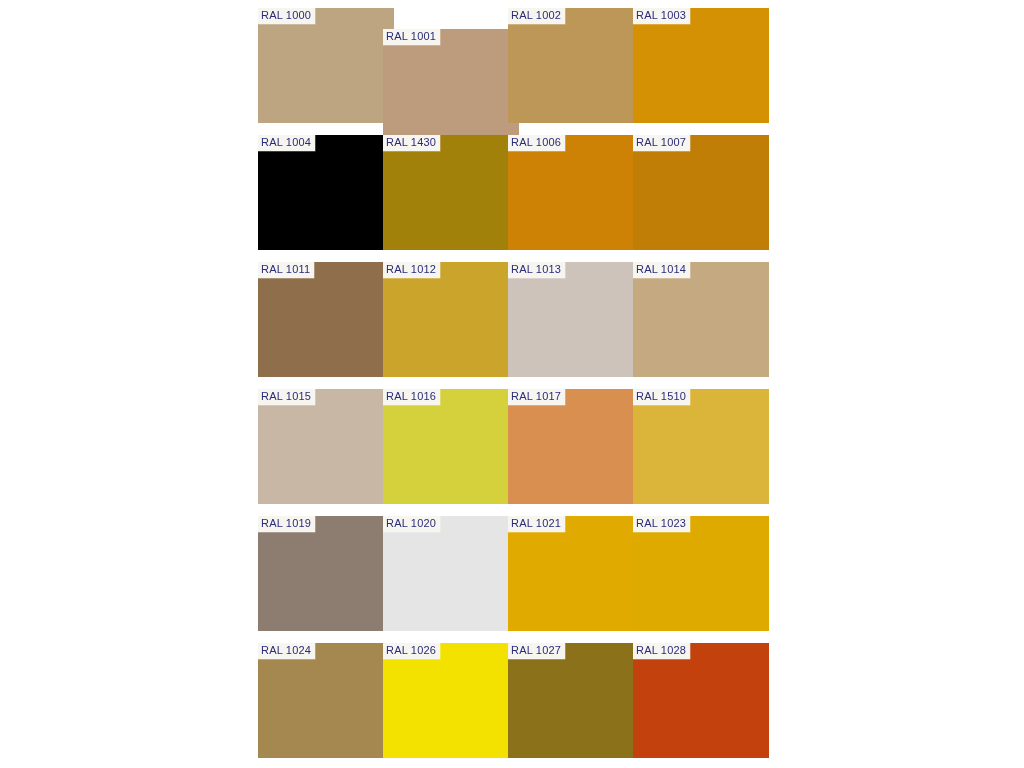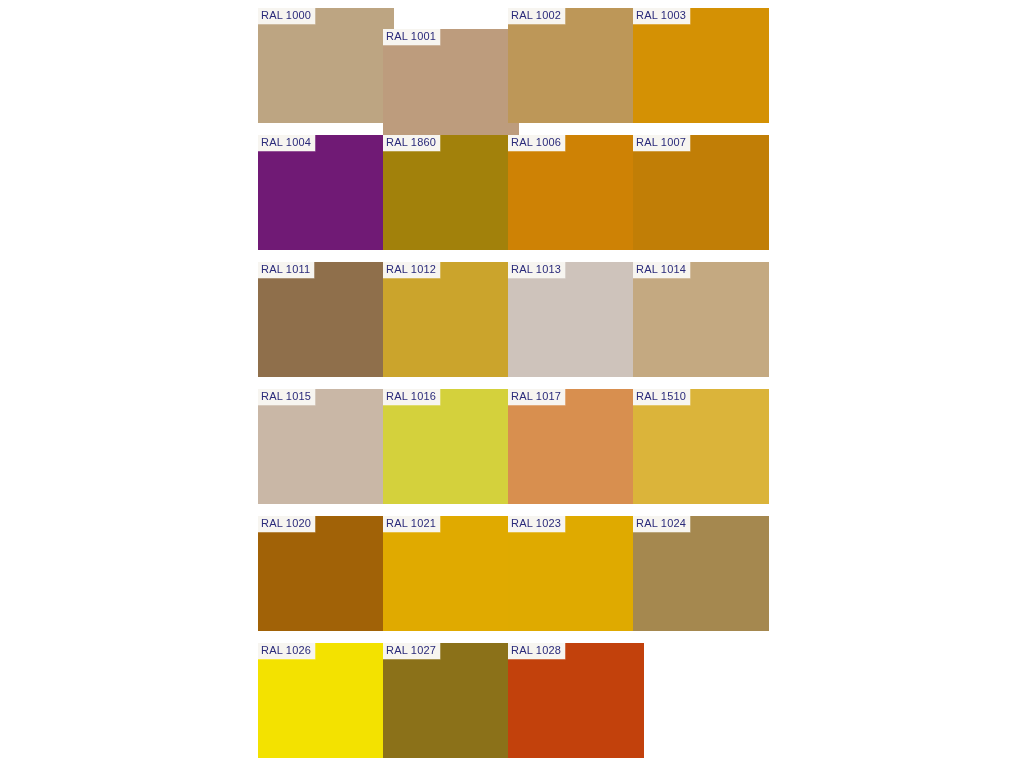--- a/index.html
+++ b/index.html
@@ -68,25 +68,25 @@
       </div>
       <div class="swatch" style="background-color: rgb(189, 156, 125); margin-top: 21px;">
         <div class="swatch-label">RAL 1001</div>
       </div>
       <div class="swatch" style="background-color: rgb(189, 151, 88);">
         <div class="swatch-label">RAL 1002</div>
       </div>
       <div class="swatch" style="background-color: rgb(212, 145, 4);">
         <div class="swatch-label">RAL 1003</div>
       </div>
-      <div class="swatch" style="background-color: #701a75;">
+      <div class="swatch" style="background-color: #000000;">
         <div class="swatch-label">RAL 1004</div>
       </div>
       <div class="swatch" style="background-color: rgb(162, 129, 11);">
-        <div class="swatch-label">RAL 1860</div>
+        <div class="swatch-label">RAL 1430</div>
       </div>
       <div class="swatch" style="background-color: rgb(206, 130, 5);">
         <div class="swatch-label">RAL 1006</div>
       </div>
       <div class="swatch" style="background-color: rgb(193, 126, 6);">
         <div class="swatch-label">RAL 1007</div>
       </div>
       <div class="swatch" style="background-color: rgb(143, 111, 75);">
         <div class="swatch-label">RAL 1011</div>
       </div>
@@ -104,21 +104,24 @@
       </div>
       <div class="swatch" style="background-color: rgb(212, 209, 60);">
         <div class="swatch-label">RAL 1016</div>
       </div>
       <div class="swatch" style="background-color: rgb(216, 143, 79);">
         <div class="swatch-label">RAL 1017</div>
       </div>
       <div class="swatch" style="background-color: rgb(219, 180, 58);">
         <div class="swatch-label">RAL 1510</div>
       </div>
-      <div class="swatch" style="background-color: #a16207;">
+      <div class="swatch" style="background-color: rgb(141, 125, 113);">
+        <div class="swatch-label">RAL 1019</div>
+      </div>
+      <div class="swatch" style="background-color: #e5e5e5;">
         <div class="swatch-label">RAL 1020</div>
       </div>
       <div class="swatch" style="background-color: rgb(224, 170, 0);">
         <div class="swatch-label">RAL 1021</div>
       </div>
       <div class="swatch" style="background-color: rgb(223, 170, 0);">
         <div class="swatch-label">RAL 1023</div>
       </div>
       <div class="swatch" style="background-color: rgb(165, 136, 79);">
         <div class="swatch-label">RAL 1024</div>

